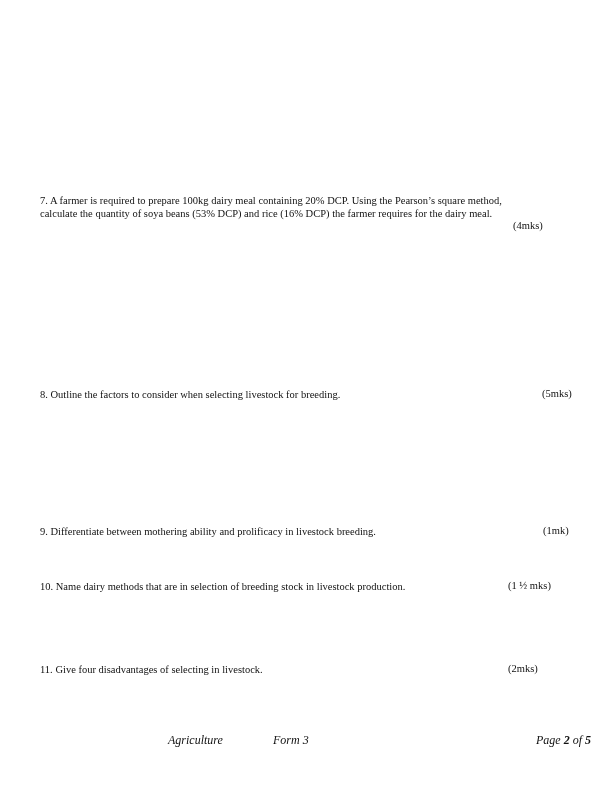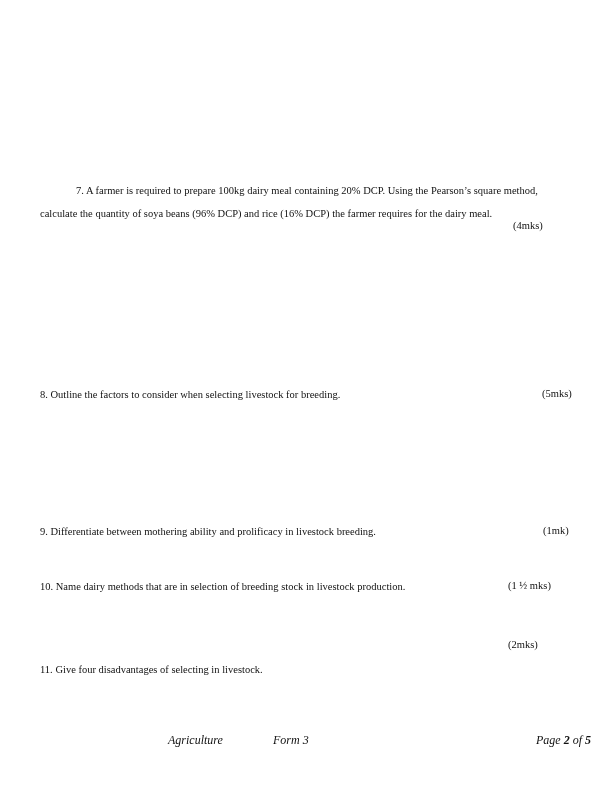--- a/index.html
+++ b/index.html
@@ -7,25 +7,25 @@
          font-family:"Liberation Serif", serif; color:#111; font-size:10.5px; }
   .q { position:absolute; left:40px; line-height:13px; }
   .marks { position:absolute; }
   .footer { position:absolute; top:733px; font-style:italic; font-size:12px; }
   b { font-weight:bold; }
 </style>
 </head>
 <body>
 
 <div>
-  <div class="q" style="top:184px;margin-left:36px;">
+  <div class="q" style="top:194px;">
     <span>7.</span>
     <span>A farmer is required to prepare 100kg dairy meal containing 20% DCP. Using the Pearson’s square method,</span>
   </div>
-  <div class="q" style="top:207px;">calculate the quantity of soya beans (96% DCP) and rice (16% DCP) the farmer requires for the dairy meal.</div>
+  <div class="q" style="top:207px;">calculate the quantity of soya beans (53% DCP) and rice (16% DCP) the farmer requires for the dairy meal.</div>
   <div class="marks" style="left:513px; top:220px;">(4mks)</div>
 </div>
 
 <div>
   <div class="q" style="top:388px;">
     <span>8.</span>
     <span>Outline the factors to consider when selecting livestock for breeding.</span>
   </div>
   <div class="marks" style="left:542px; top:388px;">(5mks)</div>
 </div>
@@ -44,21 +44,21 @@
     <span>Name dairy methods that are in selection of breeding stock in livestock production.</span>
   </div>
   <div class="marks" style="left:508px; top:580px;">(1 ½ mks)</div>
 </div>
 
 <div>
   <div class="q" style="top:663px;">
     <span>11.</span>
     <span>Give four disadvantages of selecting in livestock.</span>
   </div>
-  <div class="marks" style="left:508px; top:639px;">(2mks)</div>
+  <div class="marks" style="left:508px; top:663px;">(2mks)</div>
 </div>
 
 <div>
   <span class="footer" style="left:168px;">Agriculture</span>
   <span class="footer" style="left:273px;">Form 3</span>
   <span class="footer" style="left:536px;text-align:center;">
     <span>Page</span>
     <b>2</b>
     <span>of</span>
     <b>5</b>

